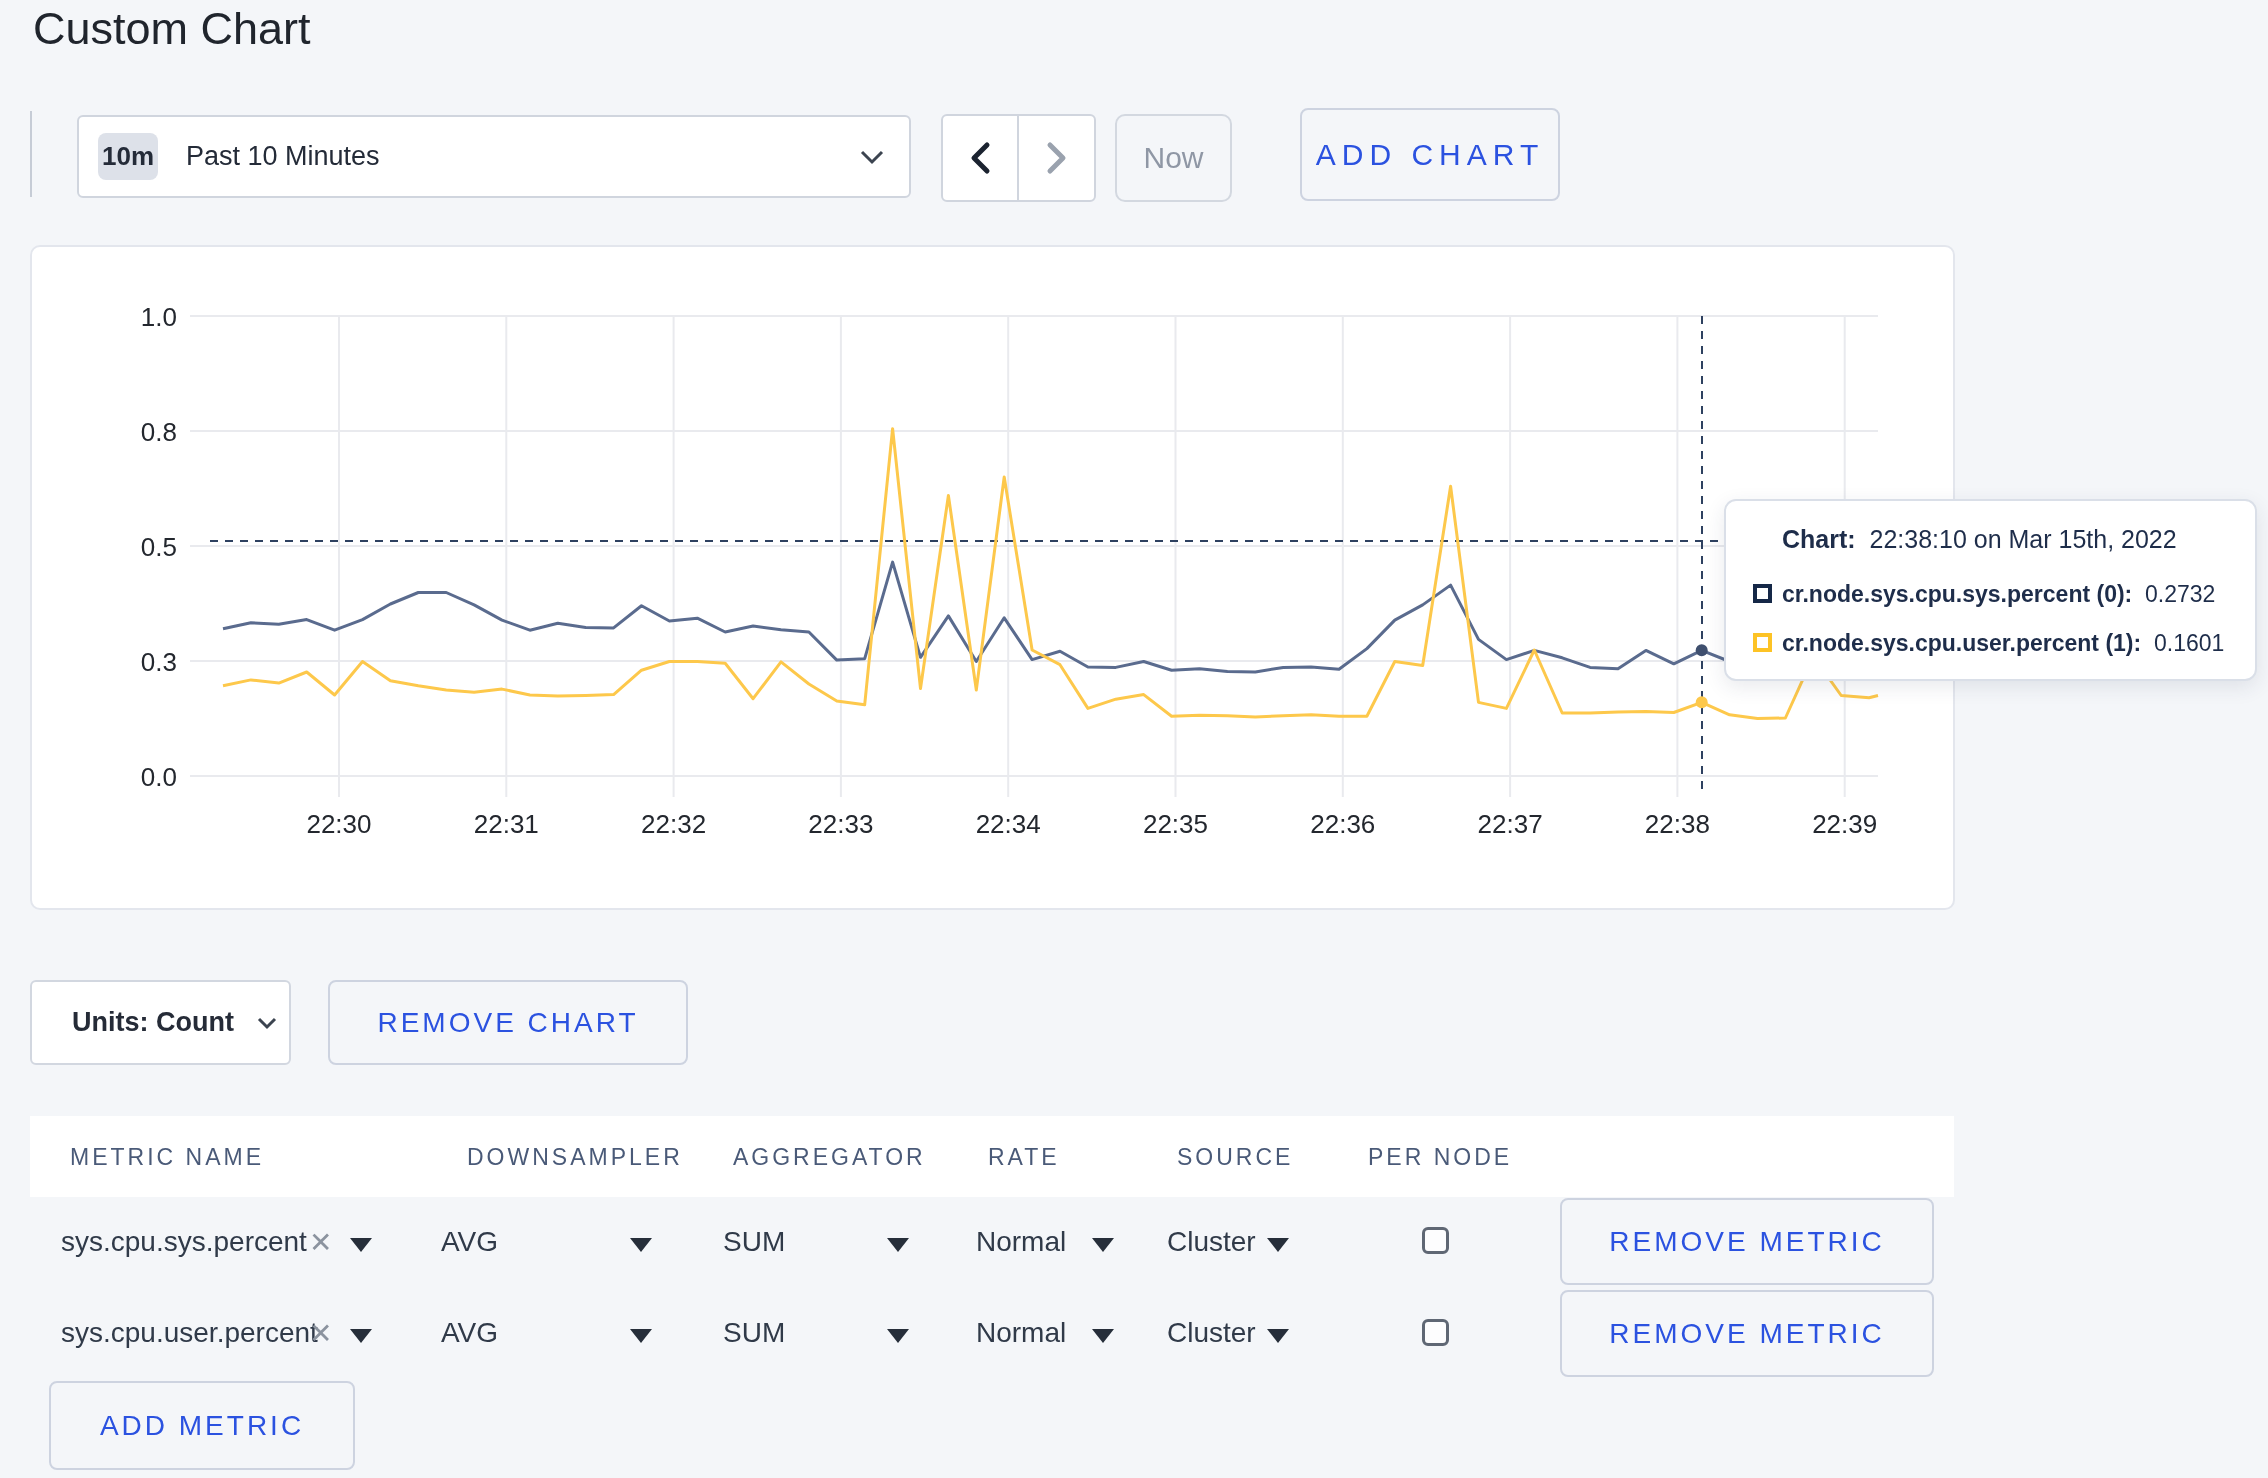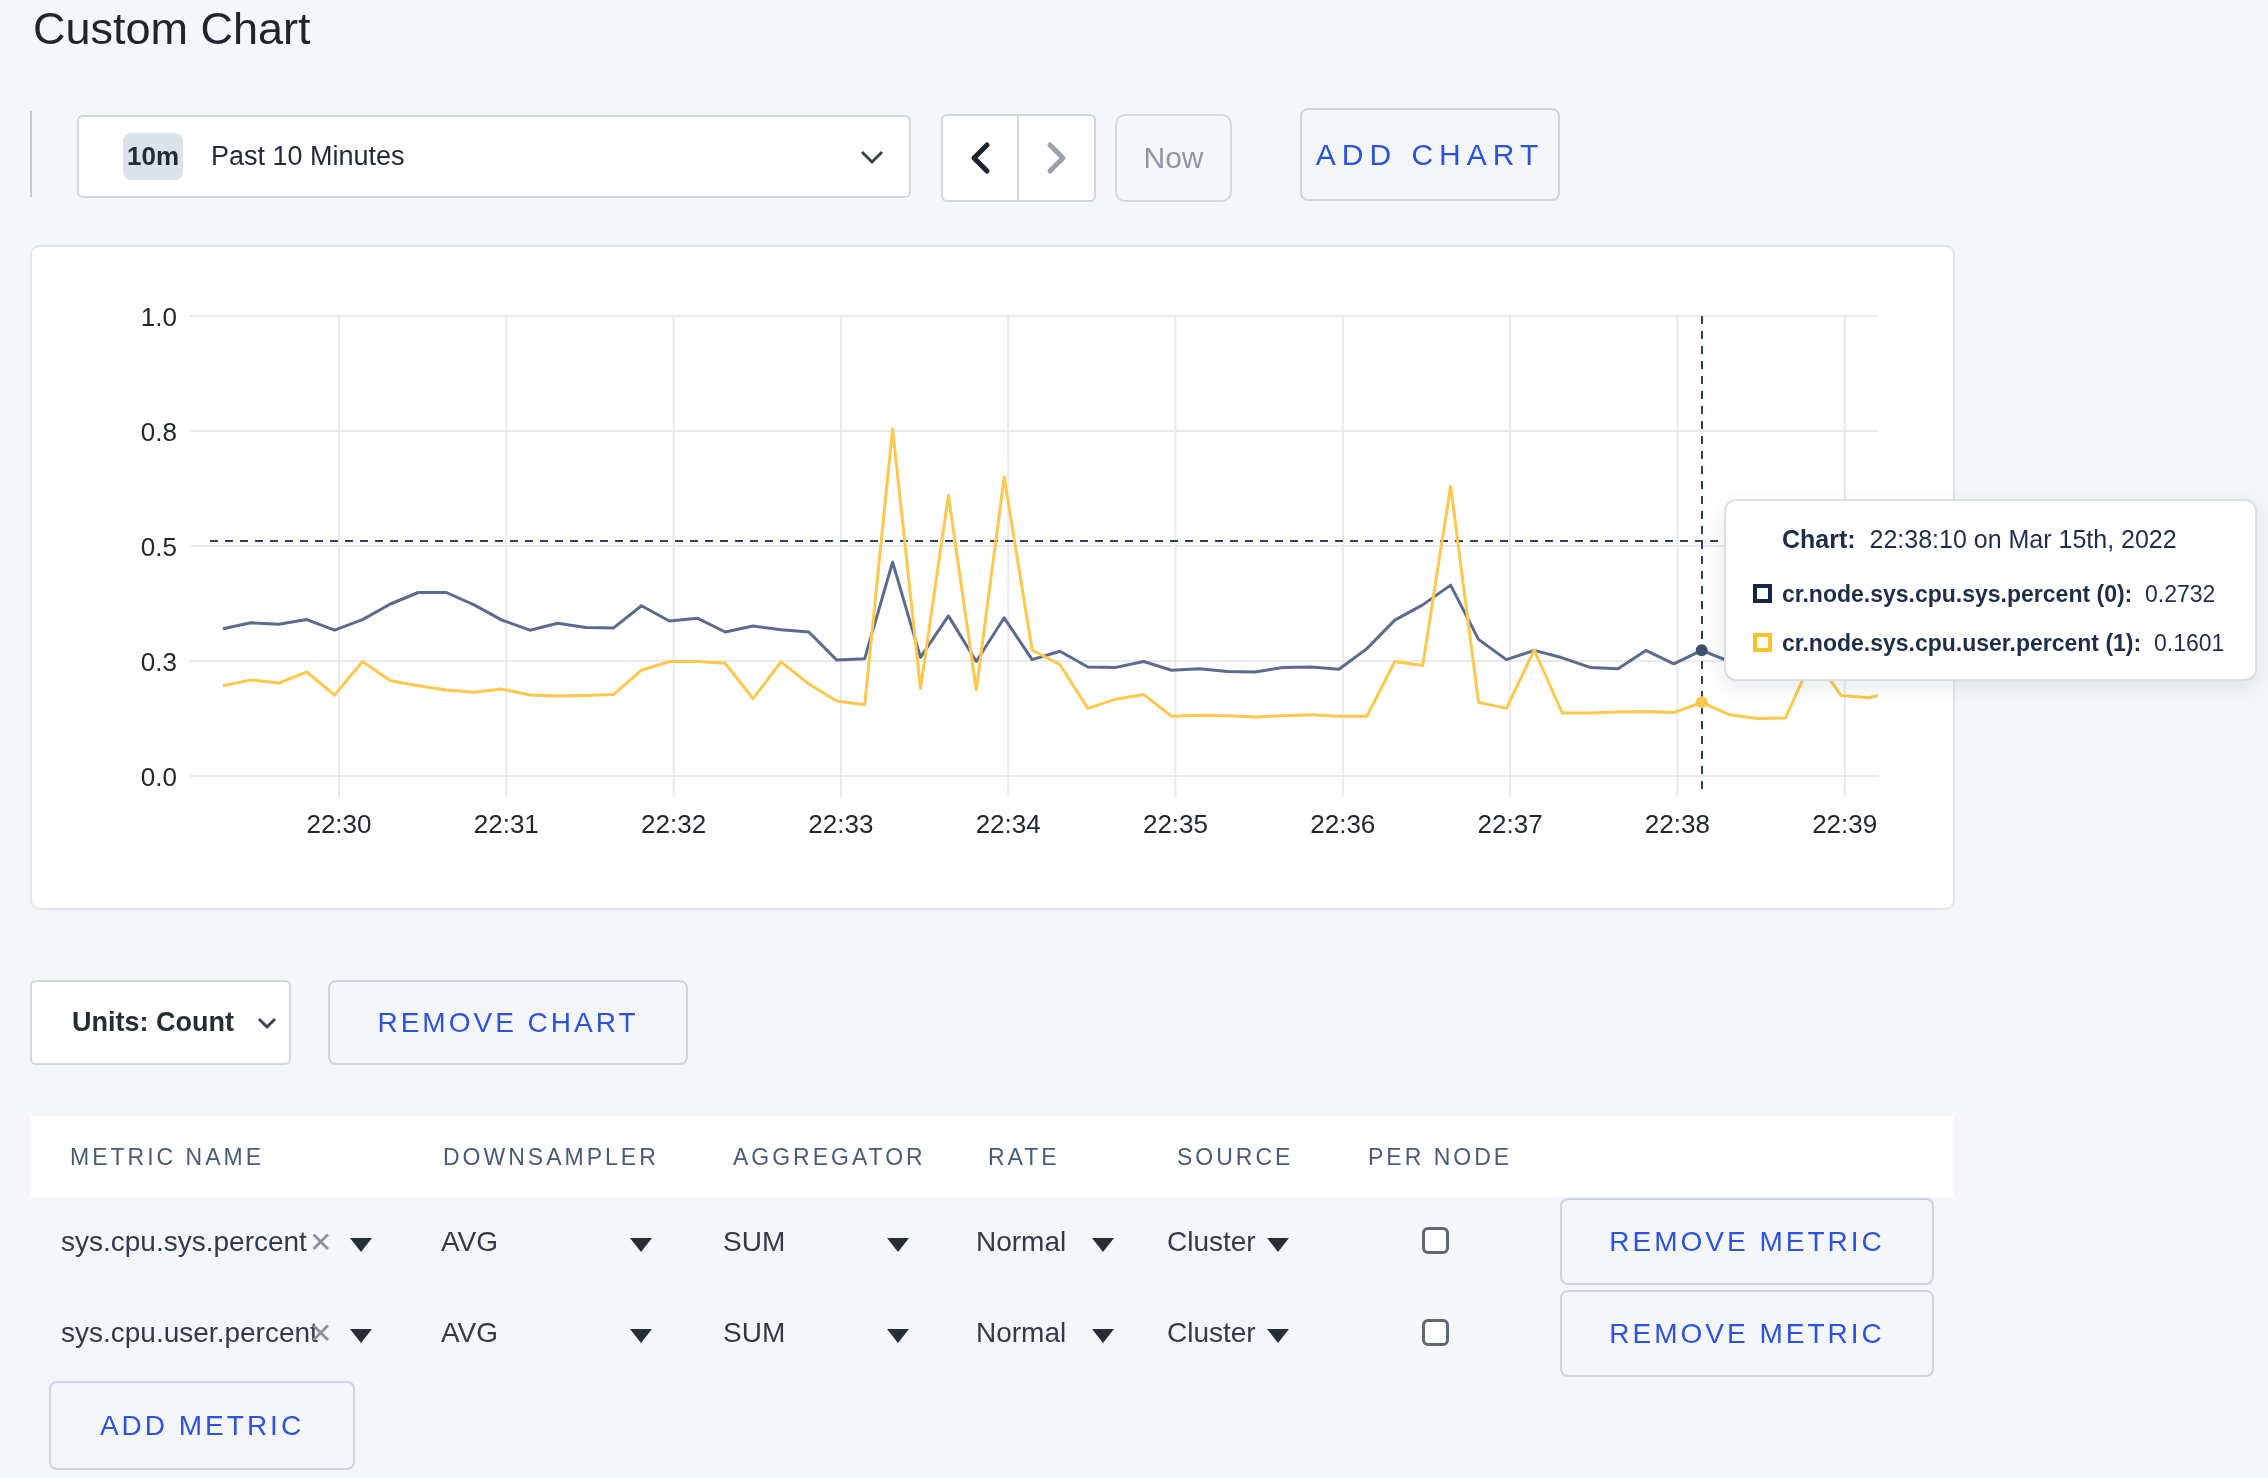--- a/index.html
+++ b/index.html
@@ -5,21 +5,21 @@
 html,body { width:2268px; height:1478px; background:#f4f6f9; font-family:"Liberation Sans",sans-serif; overflow:hidden; position:relative; }
 .abs { position:absolute; }
 .flexc { display:flex; align-items:center; }
 .btn { border:2px solid #cdd3e0; border-radius:8px; display:flex; align-items:center; justify-content:center; }
 .blue { color:#2b52e0; letter-spacing:3px; font-size:28px; }
 </style></head>
 <body>
 <div class="abs" style="left:33px; top:3px; font-size:45px; color:#20252d;">Custom Chart</div>
 
 <div class="abs" style="left:30px; top:111px; width:2px; height:86px; background:#c6ccd6;"></div>
-<div class="abs flexc" style="left:77px; top:115px; width:834px; height:83px; background:#fff; border:2px solid #d0d5de; border-radius:6px;padding-left:25px;">
+<div class="abs flexc" style="left:77px; top:115px; width:834px; height:83px; background:#fff; border:2px solid #d0d5de; border-radius:6px;">
   <div class="flexc" style="margin-left:19px; width:60px; height:47px; background:#dde1e9; border-radius:8px; justify-content:center; font-size:26px; font-weight:bold; color:#242b38;">10m</div>
   <div style="margin-left:28px; font-size:27px; color:#242b38;">Past 10 Minutes</div>
   <svg style="position:absolute; right:24px;" width="26" height="16" viewBox="0 0 26 16">
       <polyline points="3,3 13,13 23,3" fill="none" stroke="#3c4450" stroke-width="3"></polyline>
     </svg>
 </div>
 <div class="abs flexc" style="left:941px; top:114px; width:155px; height:88px; background:#fff; border:2px solid #d0d5de; border-radius:6px;">
   <div class="flexc" style="width:77px; height:100%; justify-content:center; border-right:2px solid #d0d5de;">
     <svg width="22" height="34" viewBox="0 0 22 34">
         <polyline points="18,4 5,17 18,30" fill="none" stroke="#1b2330" stroke-width="5" stroke-linecap="round" stroke-linejoin="round"></polyline>
@@ -93,21 +93,21 @@
   <svg style="margin-left:22px;" width="22" height="14" viewBox="0 0 22 14">
       <polyline points="3,3 11,11 19,3" fill="none" stroke="#3c4450" stroke-width="3"></polyline>
     </svg>
 </div>
 <div class="abs btn" style="left:328px; top:980px; width:360px; height:85px;">
     <span class="blue">REMOVE CHART</span>
   </div>
 
 <div class="abs" style="left:30px; top:1116px; width:1924px; height:81px; background:#fff;"></div>
 <div class="abs hdr" style="left:70px; top:1144px;">METRIC NAME</div>
-<div class="abs hdr" style="left:443px; top:1144px;">DOWNSAMPLER</div>
+<div class="abs hdr" style="left:467px; top:1144px;">DOWNSAMPLER</div>
 <div class="abs hdr" style="left:733px; top:1144px;">AGGREGATOR</div>
 <div class="abs hdr" style="left:988px; top:1144px;">RATE</div>
 <div class="abs hdr" style="left:1177px; top:1144px;">SOURCE</div>
 <div class="abs hdr" style="left:1368px; top:1144px;">PER NODE</div>
 <style>
 .hdr { font-size:23px; letter-spacing:3px; color:#4a5a78; }
 .rowtxt { font-size:28px; color:#303a49; }
 .caret { width:0; height:0; border-left:11px solid transparent; border-right:11px solid transparent; border-top:14px solid #262e3a; position:absolute; }
 .x { position:absolute; font-size:28px; color:#8b939f; }
 .cb { position:absolute; width:27px; height:27px; border:3px solid #5f6774; border-radius:6px; background:#fdfdfe; }

